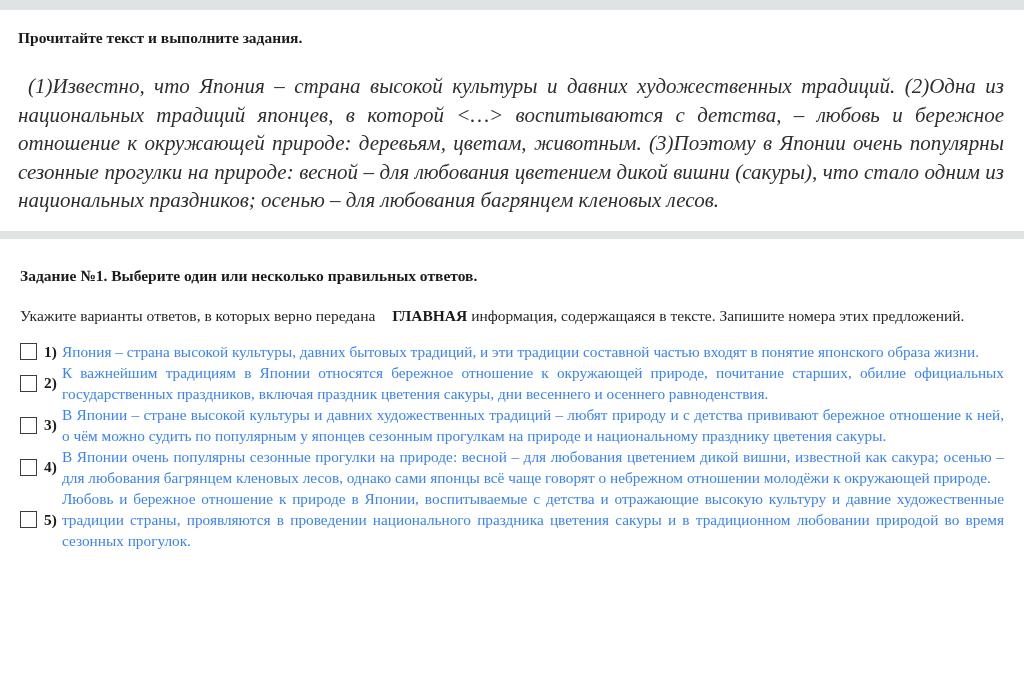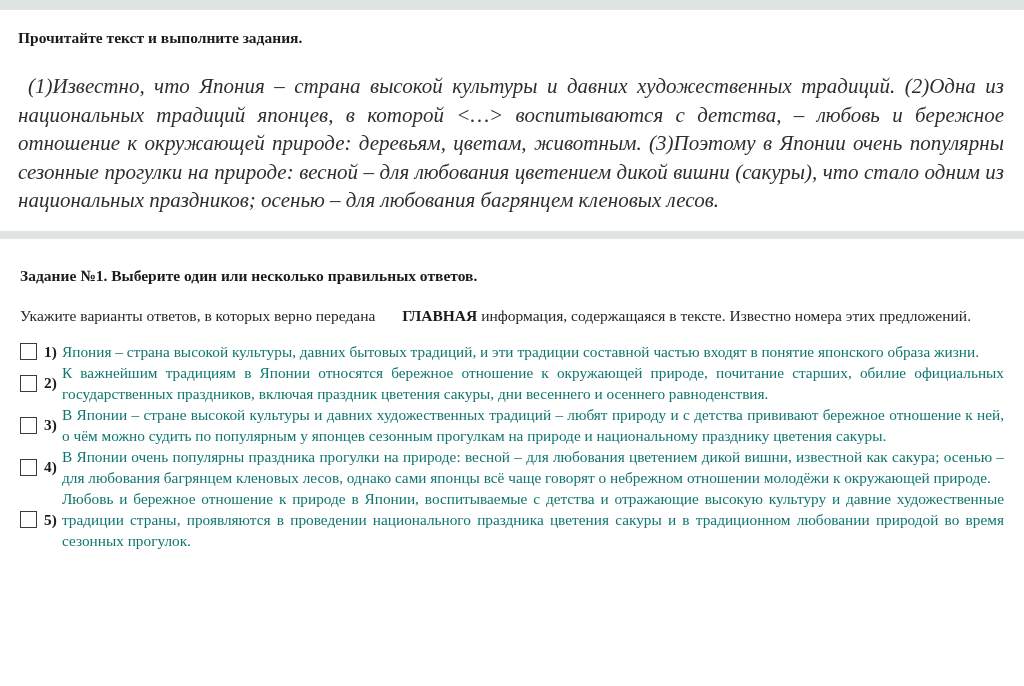--- a/index.html
+++ b/index.html
@@ -38,21 +38,21 @@
   .instruction {
     margin: 20px 0 0 0;
     font-size: 15.5px;
     line-height: 20.5px;
     text-align: justify;
     color: #262626;
   }
   .instruction .hl {
     font-weight: bold;
     color: #1b1b1b;
-    margin-left: 23px;
+    margin-left: 13px;
   }
   .options { margin-top: 15px; }
   .option {
     display: flex;
     align-items: center;
     margin: 0;
   }
   .marker {
     width: 42px;
     flex: 0 0 42px;
@@ -71,41 +71,41 @@
   .num {
     font-weight: bold;
     font-size: 15.3px;
     color: #1b1b1b;
   }
   .option-text {
     flex: 1;
     font-size: 15.3px;
     line-height: 21px;
     text-align: justify;
-    color: #0f766e;
+    color: #3b82f6;
   }
 </style>
 </head>
 <body>
 
 <div class="topbar"></div>
 
 <section class="section reading">
   <h1>Прочитайте текст и выполните задания.</h1>
   <p class="passage">(1)Известно, что Япония – страна высокой культуры и давних художественных традиций. (2)Одна из национальных традиций японцев, в которой &lt;…&gt; воспитываются с детства, – любовь и бережное отношение к окружающей природе: деревьям, цветам, животным. (3)Поэтому в Японии очень популярны сезонные прогулки на природе: весной – для любования цветением дикой вишни (сакуры), что стало одним из национальных праздников; осенью – для любования багрянцем кленовых лесов.</p>
 </section>
 
 <div class="divider"></div>
 
 <section class="section task">
   <h2>Задание №1. Выберите один или несколько правильных ответов.</h2>
   <p class="instruction">
     <span>Укажите варианты ответов, в которых верно передана</span>
     <span class="hl">ГЛАВНАЯ</span>
-    <span>информация, содержащаяся в тексте. Известно номера этих предложений.</span>
+    <span>информация, содержащаяся в тексте. Запишите номера этих предложений.</span>
   </p>
   <div class="options" id="options">
   <div class="option">
     <span class="marker">
       <span class="checkbox"></span>
       <span class="num">1)</span>
     </span>
     <span class="option-text">Япония – страна высокой культуры, давних бытовых традиций, и эти традиции составной частью входят в понятие японского образа жизни.</span>
   </div>
 
@@ -123,21 +123,21 @@
       <span class="num">3)</span>
     </span>
     <span class="option-text">В Японии – стране высокой культуры и давних художественных традиций – любят природу и с детства прививают бережное отношение к ней, о чём можно судить по популярным у японцев сезонным прогулкам на природе и национальному празднику цветения сакуры.</span>
   </div>
 
   <div class="option">
     <span class="marker">
       <span class="checkbox"></span>
       <span class="num">4)</span>
     </span>
-    <span class="option-text">В Японии очень популярны праздника прогулки на природе: весной – для любования цветением дикой вишни, известной как сакура; осенью – для любования багрянцем кленовых лесов, однако сами японцы всё чаще говорят о небрежном отношении молодёжи к окружающей природе.</span>
+    <span class="option-text">В Японии очень популярны сезонные прогулки на природе: весной – для любования цветением дикой вишни, известной как сакура; осенью – для любования багрянцем кленовых лесов, однако сами японцы всё чаще говорят о небрежном отношении молодёжи к окружающей природе.</span>
   </div>
 
   <div class="option">
     <span class="marker">
       <span class="checkbox"></span>
       <span class="num">5)</span>
     </span>
     <span class="option-text">Любовь и бережное отношение к природе в Японии, воспитываемые с детства и отражающие высокую культуру и давние художественные традиции страны, проявляются в проведении национального праздника цветения сакуры и в традиционном любовании природой во время сезонных прогулок.</span>
   </div>
 </div>

